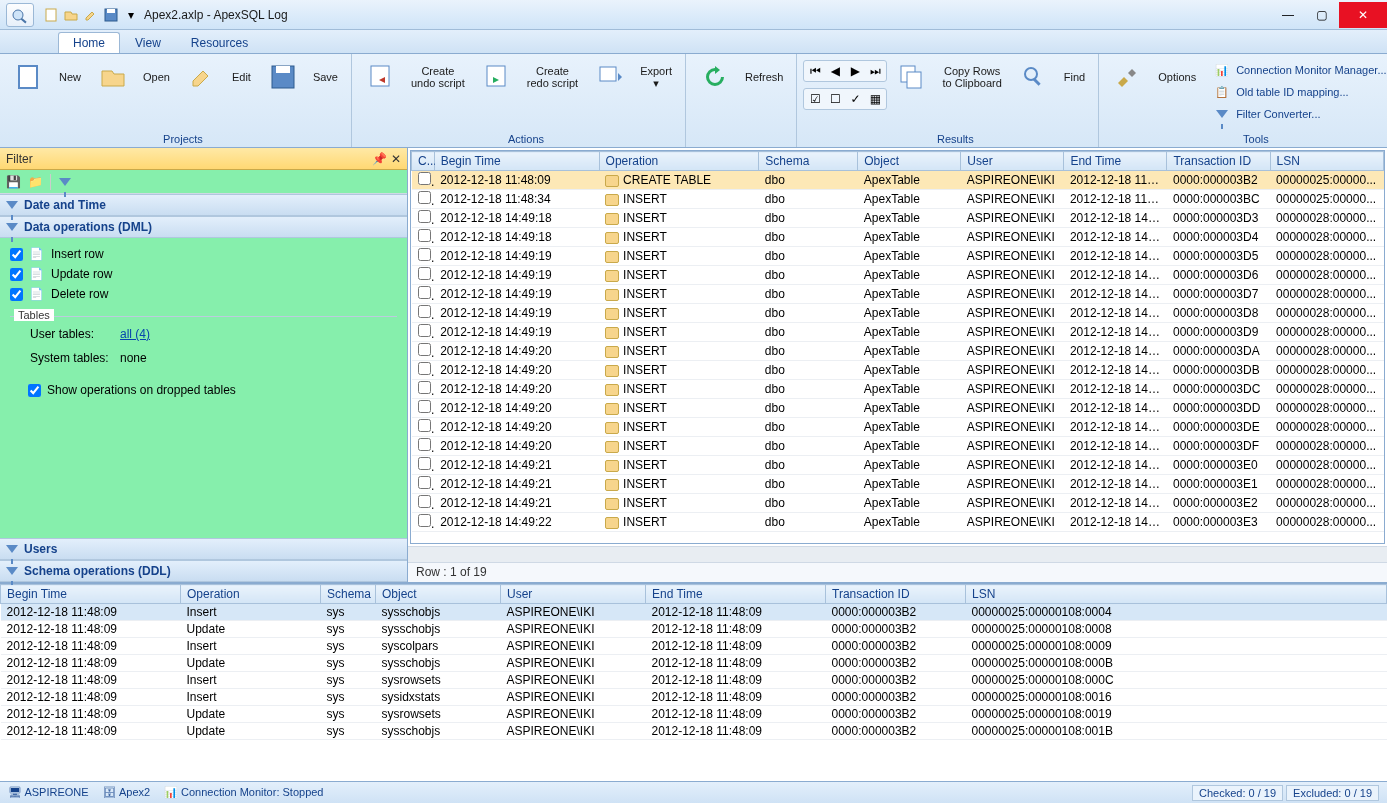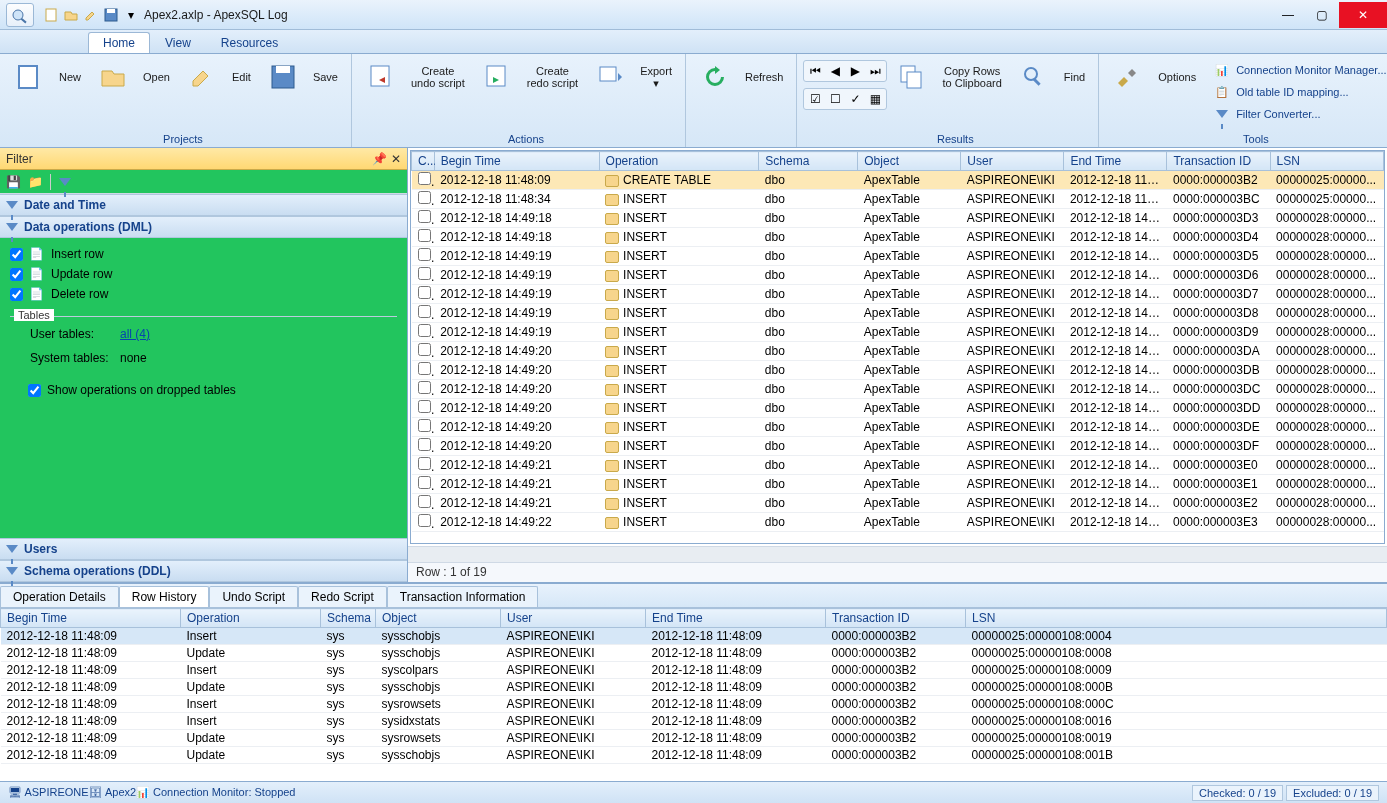--- a/index.html
+++ b/index.html
@@ -10,40 +10,40 @@
 .titlebar-left { display: flex; align-items: center; gap: 4px; padding-left: 6px; }
 .app-icon { width: 28px; height: 24px; display:flex; align-items:center; justify-content:center; border:1px solid #9bb8d6; border-radius:3px; background:linear-gradient(#fdfdfe,#e7f0fa);}
 .qa-toolbar { display: flex; gap: 2px; padding: 0 4px; }
 .qa-btn { width: 18px; height: 18px; display:flex; align-items:center; justify-content:center; cursor:pointer; }
 .titlebar-center { flex: 1; text-align: left; color:#1a1a1a; font-size:12px; }
 .titlebar-right { display:flex; }
 .win-btn { width:34px; height:26px; display:flex; align-items:center; justify-content:center; cursor:pointer; }
 .win-btn.close { background:#e81123; color:#fff; width:48px; }
 
 
-.tabrow { height:24px; background:linear-gradient(#e3effb,#cfe2f5); display:flex; align-items:flex-end; padding-left:88px; border-bottom:1px solid #8aabd0;}
+.tabrow { height:24px; background:linear-gradient(#e3effb,#cfe2f5); display:flex; align-items:flex-end; padding-left:58px; border-bottom:1px solid #8aabd0;}
 .tab { padding:3px 14px; border:1px solid transparent; border-bottom:none; cursor:pointer; color:#15428b; font-size:12px; border-radius:3px 3px 0 0;}
 .tab.active { background:#fff; border-color:#9cb8d6; color:#15428b;}
 
 
 .ribbon { height:94px; background:linear-gradient(#e8f2fc,#d6e7f7); border-bottom:1px solid #8aabd0; display:flex; }
 .ribbon-group { border-right:1px solid #b0c7de; display:flex; flex-direction:column; }
 .ribbon-group-body { flex:1; display:flex; align-items:flex-start; padding:4px 6px 0 6px; gap:2px; }
 .ribbon-group-label { text-align:center; color:#15428b; font-size:11px; padding-bottom:2px;padding-left:15px; }
 .rb-btn { display:flex; align-items:center; gap:14px; padding:2px 6px; cursor:pointer; border:1px solid transparent; border-radius:3px; }
 .rb-btn .lbl { font-size:11px; color:#1a1a1a; text-align:center; line-height:1.1;}
 .rb-ico-lg { width:32px; height:32px; display:flex; align-items:center; justify-content:center; }
 .rb-col { display:flex; flex-direction:column; gap:2px; justify-content:center; padding:2px 0;}
 .rb-smallbtn { display:flex; align-items:center; gap:6px; padding:1px 4px; cursor:pointer; border:1px solid transparent; border-radius:2px; font-size:11px; color:#15428b;}
 .rb-nav { display:flex; gap:2px; border:1px solid #b0c7de; border-radius:3px; padding:2px; background:#f0f6fc; margin-bottom:4px;}
 .rb-nav .nbtn { width:18px; height:16px; display:flex; align-items:center; justify-content:center; cursor:pointer; }
 
 
 .main { flex:1; display:flex; min-height:0; border-bottom:1px solid #8aabd0;}
-.sidebar { width:408px; border-right:1px solid #8aabd0; display:flex; flex-direction:column; background:#22c55e; }
+.sidebar { width:408px; border-right:1px solid #8aabd0; display:flex; flex-direction:column; background:#86efac; }
 .sidebar-title { height:22px; background:linear-gradient(#ffe9a6,#ffd873); border-bottom:1px solid #c9a94a; display:flex; align-items:center; padding:0 6px; justify-content:space-between; color:#333;}
 .sidebar-title .tools { display:flex; gap:4px; }
 .sidebar-toolbar { height:24px; display:flex; align-items:center; gap:6px; padding:0 6px; border-bottom:1px solid #cfd9e5;}
 .filter-header { height:22px; background:linear-gradient(#e3effb,#c9ddf1); border-top:1px solid #b0c7de; border-bottom:1px solid #b0c7de; display:flex; align-items:center; gap:6px; padding:0 6px; color:#15428b; font-weight:bold; cursor:pointer;}
 .filter-body { padding:6px 10px; }
 .chk-row { display:flex; align-items:center; gap:6px; padding:2px 0;}
 .chk-row input { margin:0; }
 .fieldset-label { font-size:11px; color:#333; border-top:1px solid #bcd; margin-top:12px; padding-top:2px; position:relative;}
 .fieldset-label .fl-text { position:absolute; top:-8px; left:4px; background:#fff; padding:0 4px; color:#333;}
 .tbl-row { display:flex; gap:10px; padding:8px 0 2px 20px; }
@@ -69,21 +69,21 @@
 .dt-tab { padding:3px 12px; border:1px solid #a8c1db; border-bottom:none; background:#eaf3fc; cursor:pointer; font-size:12px; border-radius:2px 2px 0 0; margin-top:2px;}
 .dt-tab.active { background:#fff; }
 .details-grid-wrap { flex:1; overflow:auto; }
 table.dgrid { border-collapse:collapse; width:100%; font-size:12px; table-layout:fixed;}
 table.dgrid th { background:linear-gradient(#eaf3fc,#d3e5f6); border:1px solid #a8c1db; padding:2px 6px; text-align:left; color:#15428b; font-weight:normal; position:sticky; top:0;}
 table.dgrid td { border-bottom:1px solid #eceff3; padding:1px 6px; white-space:nowrap; overflow:hidden;}
 table.dgrid tr.sel td { background:#d6e7f7; }
 
 
 .statusbar { height:22px; background:linear-gradient(#e3effb,#cfe2f5); border-top:1px solid #8aabd0; display:flex; align-items:center; padding:0 8px; justify-content:space-between; font-size:11px; color:#15428b;}
-.statusbar .left { display:flex; align-items:center;}
+.statusbar .left { display:flex; gap:14px; align-items:center;}
 .statusbar .right { display:flex; gap:3px; }
 .status-segment { border:1px solid #b0c7de; padding:1px 6px; background:#eaf3fc;}
 
 .ico16 { width:16px; height:16px; display:inline-flex; align-items:center; justify-content:center; }
 .funnel { width:0; height:0; border-left:6px solid transparent; border-right:6px solid transparent; border-top:8px solid #5a8ac6; position:relative;}
 .funnel::after { content:""; position:absolute; top:6px; left:-1px; width:2px; height:5px; background:#5a8ac6;}
 </style>
 </head>
 <body>
 
@@ -605,27 +605,20 @@
             </tr>
           </tbody>
       </table>
     </div>
     <div class="hscroll"></div>
     <div class="grid-status">Row : 1 of 19</div>
   </div>
 </div>
 
 <div class="details">
-  <div class="details-tabs" id="details-tabs">
-      <div class="dt-tab">Operation Details</div>
-      <div class="dt-tab active">Row History</div>
-      <div class="dt-tab">Undo Script</div>
-      <div class="dt-tab">Redo Script</div>
-      <div class="dt-tab">Transaction Information</div>
-    </div>
   <div class="details-grid-wrap">
     <table class="dgrid" id="details-grid">
       <colgroup>
           <col style="width:180px">
           <col style="width:140px">
           <col style="width:55px">
           <col style="width:125px">
           <col style="width:145px">
           <col style="width:180px">
           <col style="width:140px">

